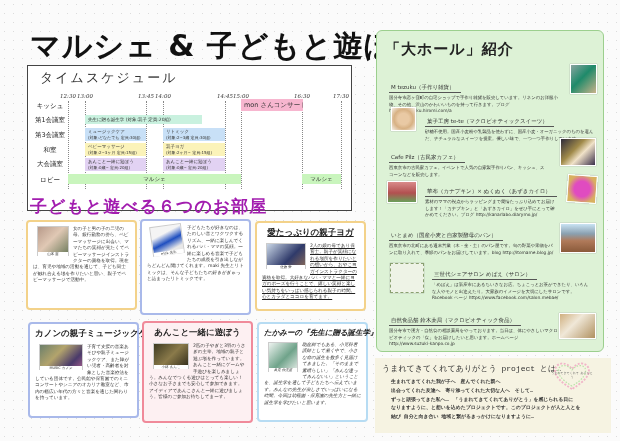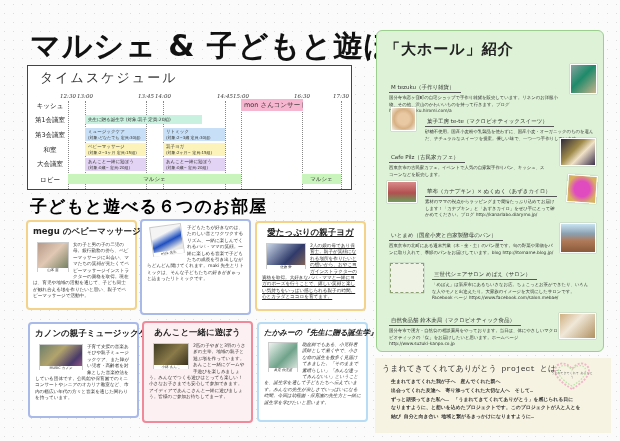--- a/index.html
+++ b/index.html
@@ -17,33 +17,33 @@
   
   .main-title {
     left: 30px; top: 26px;
     font-size: 30px; font-weight: bold; letter-spacing: 1px;
     color: #111; white-space: nowrap;
   }
   .title-note { font-size: 8px; font-weight: bold; margin-left: 2px; vertical-align: -2px; letter-spacing: 0; }
 
   
   .schedule {
-    left: 27px; top: 65px; width: 325px; height: 125px;
+    left: 27px; top: 65px; width: 325px; height: 146px;
     background: #fff; border: 1px solid #444;
   }
   .schedule-title { position: absolute; left: 12px; top: 3px; font-size: 13px; color: #333; letter-spacing: 2px; }
   .time-label { position: absolute; top: 27px; font-size: 5.5px; font-family: "DejaVu Serif", serif; font-style: italic; color: #333; transform: translateX(-50%); white-space: nowrap; }
   .vline { position: absolute; top: 35px; height: 88px; border-left: 1px dotted #888; }
   .room-label { position: absolute; left: 4px; width: 36px; text-align: center; font-size: 6.5px; color: #222; }
   .bar { position: absolute; font-size: 4.5px; line-height: 5.5px; padding: 1px 3px; color: #333; white-space: nowrap; overflow: hidden; }
   .bar .l1 { display: block; }
   .bar .l2 { display: block; font-size: 4px; }
 
   
-  .section-title { left: 30px; top: 195px; font-size: 17px; font-weight: bold; color: #000000; letter-spacing: 1px; white-space: nowrap; }
+  .section-title { left: 30px; top: 195px; font-size: 17px; font-weight: bold; color: #a21caf; letter-spacing: 1px; white-space: nowrap; }
 
   
   .card {
     position: absolute; width: 111px; background: #fff;
     border: 2px solid #f3d28a; border-radius: 4px;
     padding: 4px 5px;
   }
   .card-title { font-size: 8.5px; font-weight: bold; text-align: center; margin-bottom: 4px; white-space: nowrap; color: #222; }
   .card-photo {
     float: left; width: 32px; height: 30px; margin: 0 4px 3px 4px;
@@ -138,21 +138,20 @@
       <span class="l2">(対象:0歳~ 定員:20組)</span>
     </div>
 
   <div class="bar" style="left:40px;top:108px;width:173px;height:10px;background:#c9f5bd;text-align:center;font-size:5.5px;line-height:8px;"><span>マルシェ</span></div>
   <div class="bar" style="left:274px;top:108px;width:39px;height:10px;background:#c9f5bd;text-align:center;font-size:5.5px;line-height:8px;"><span>マルシェ</span></div>
 </div>
 
 <div class="abs section-title">子どもと遊べる６つのお部屋</div>
 
 <div class="card" style="left:26px;top:220px;height:90px;border-color:#f3d28a;">
-  <div class="card-title">megu のベビーマッサージ</div>
   <div class="card-photo" style="background:linear-gradient(135deg,#b89a8a,#e0c8b4 45%,#6b7a5a);">
       <span class="cap">山本 恵</span>
     </div>
   <div class="card-text">女の子と男の子の二児の母。銀行勤務の傍ら、ベビーマッサージに出会い、ママたちの笑顔が見たくてベビーマッサージインストラクターの資格を取得。現在は、育児や地域の活動を通じて、子ども同士が触れ合える場を作りたいと思い、親子でベビーマッサージで活動中。</div>
 </div>
 <div class="card" style="left:140px;top:219px;height:96px;border-color:#a9b9ea;">
   <div class="card-photo" style="transform:rotate(-8deg);background:linear-gradient(160deg,#f4f4f4 30%,#1f4fc0 55%,#e8e8e8 80%);">
       <span class="cap">mak 先生</span>
     </div>
   <div class="card-text">子どもたちが好きなのは、たのしい音とワクワクするリズム、一緒に楽しんでくれるパパ・ママの笑顔。一緒に楽しめる音楽で子どもたちの成長を引き出しながらどんどん開けてくれます。maki 先生とリトミックは、そんな子どもたちの好きがぎゅっと詰まったリトミックです。</div>

